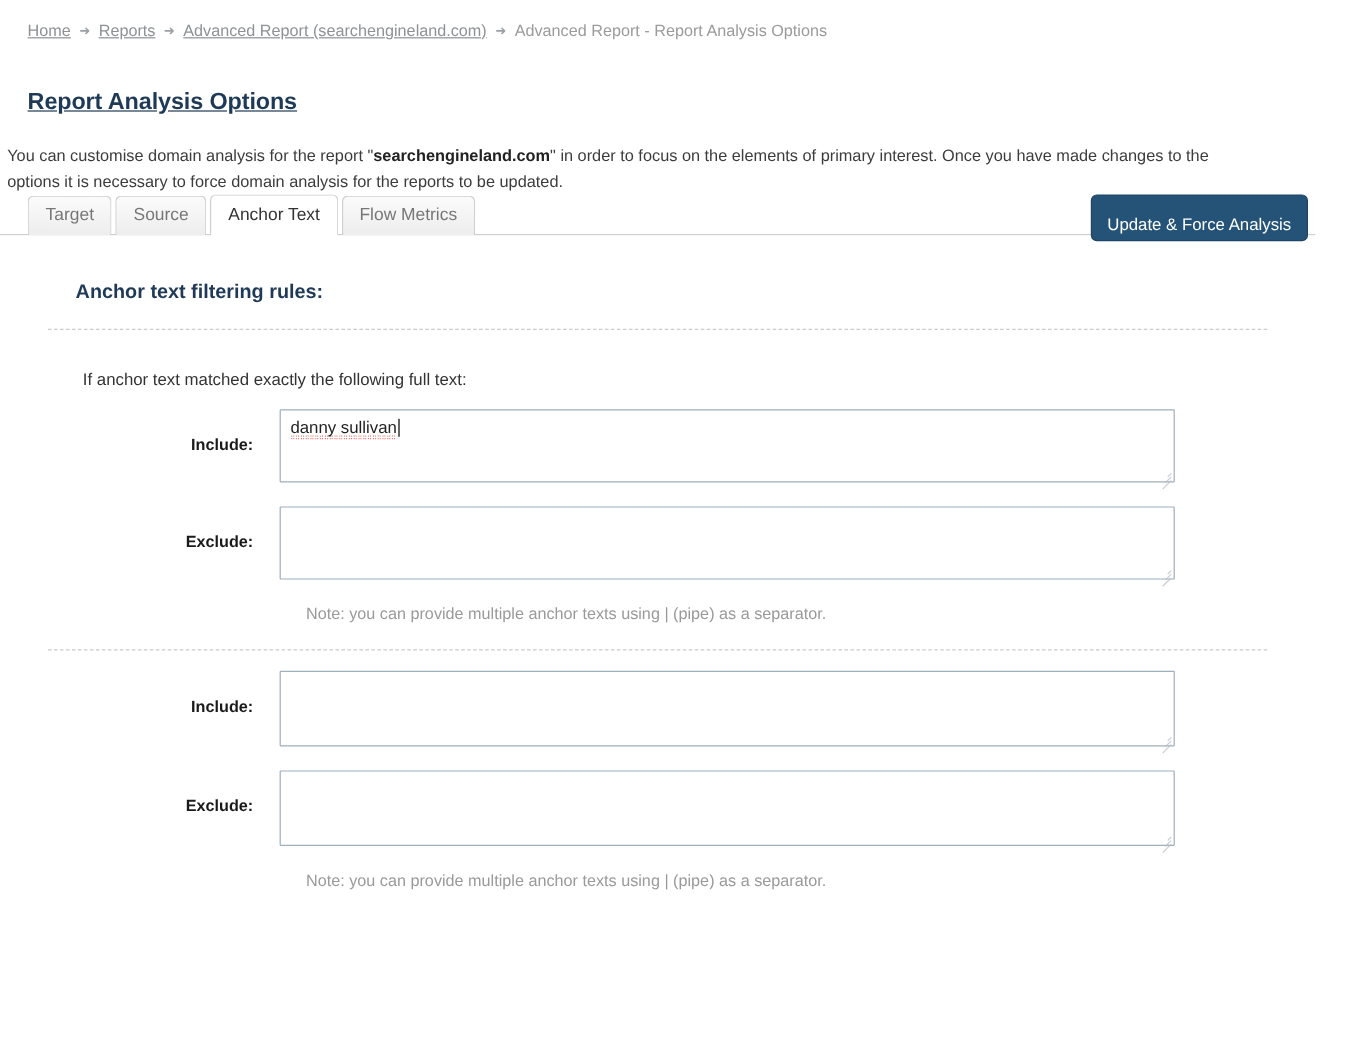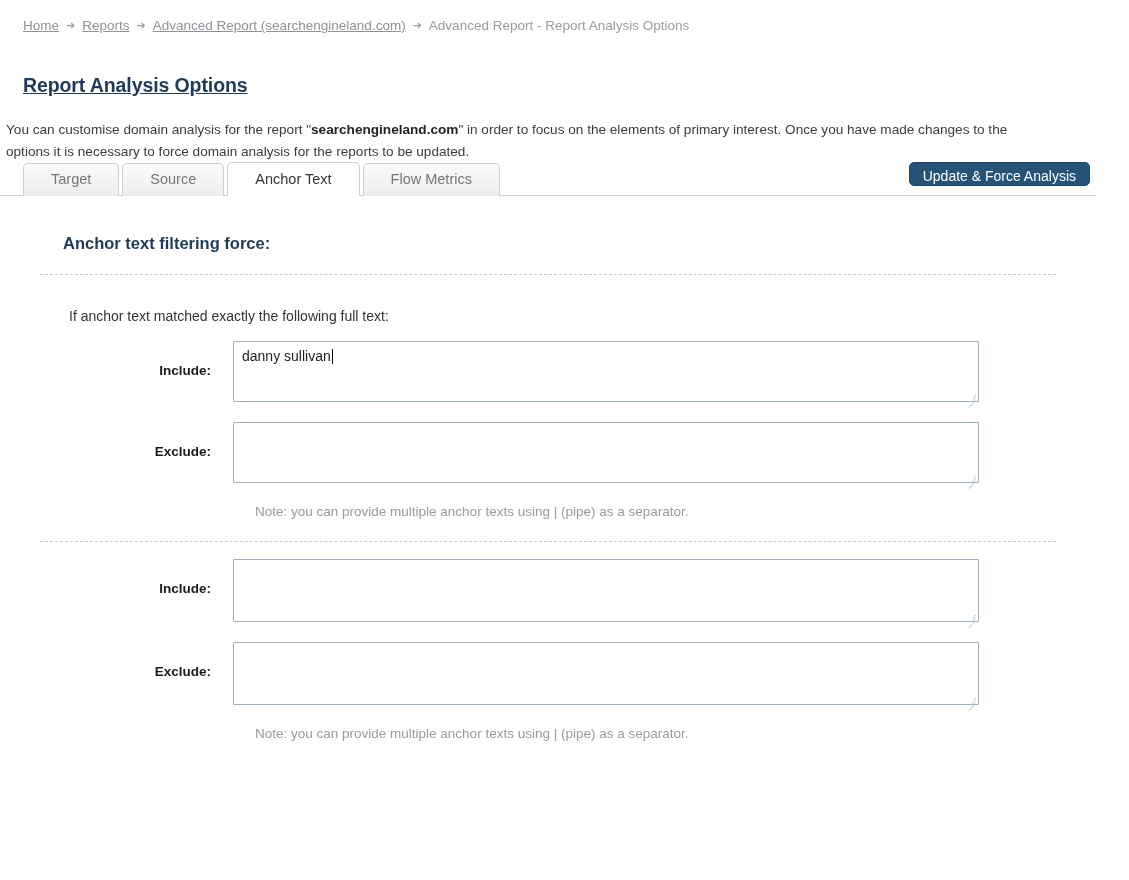--- a/index.html
+++ b/index.html
@@ -80,21 +80,21 @@
     left: 23px;
     top: 0;
     display: flex;
     align-items: flex-end;
     height: 34px;
   }
   .tab {
     position: relative;
     height: 33px;
     line-height: 31px;
-    padding: 0 27px;
+    padding: 0 14px;
     margin-right: 3px;
     font-size: 14.5px;
     color: #777777;
     background: linear-gradient(to bottom, #fbfbfb 0%, #ededed 100%);
     border: 1px solid #cfcfcf;
     border-bottom: none;
     border-radius: 5px 5px 0 0;
     cursor: pointer;
     white-space: nowrap;
   }
@@ -119,22 +119,22 @@
     right: 6px;
     top: 0px;
     display: flex;
     gap: 10px;
   }
   .btn {
     background: #255378;
     color: #ffffff;
     border: 1px solid #1e4664;
     border-radius: 5px;
-    padding: 0 13px;
-    height: 24px;
+    padding: 11px 13px;
+    height: 39px;
     line-height: 26px;
     font-size: 14px;
     font-family: "Liberation Sans", sans-serif;
     cursor: pointer;
     white-space: nowrap;
   }
 
   
   .content { position: absolute; left: 0; top: 184px; width: 1096px; }
 
@@ -266,21 +266,21 @@
       <div class="tab active">Anchor Text</div>
       <div class="tab">Flow Metrics</div>
     </div>
     <div class="tab-actions">
       <button class="btn">Update &amp; Force Analysis</button>
     </div>
   </div>
 
   <div class="content">
 
-    <h2 class="section-title">Anchor text filtering force:</h2>
+    <h2 class="section-title">Anchor text filtering rules:</h2>
     <hr class="divider">
 
     <div>
       <div class="rule-label">If anchor text matched exactly the following full text:</div>
 
       <div class="field-row">
         <div class="field-label">Include:</div>
         <div class="ta-wrap">
           <textarea class="ta" style=""></textarea>
           <div class="spell-overlay"><span class="spell">danny sullivan</span><span class="caret"></span></div>

